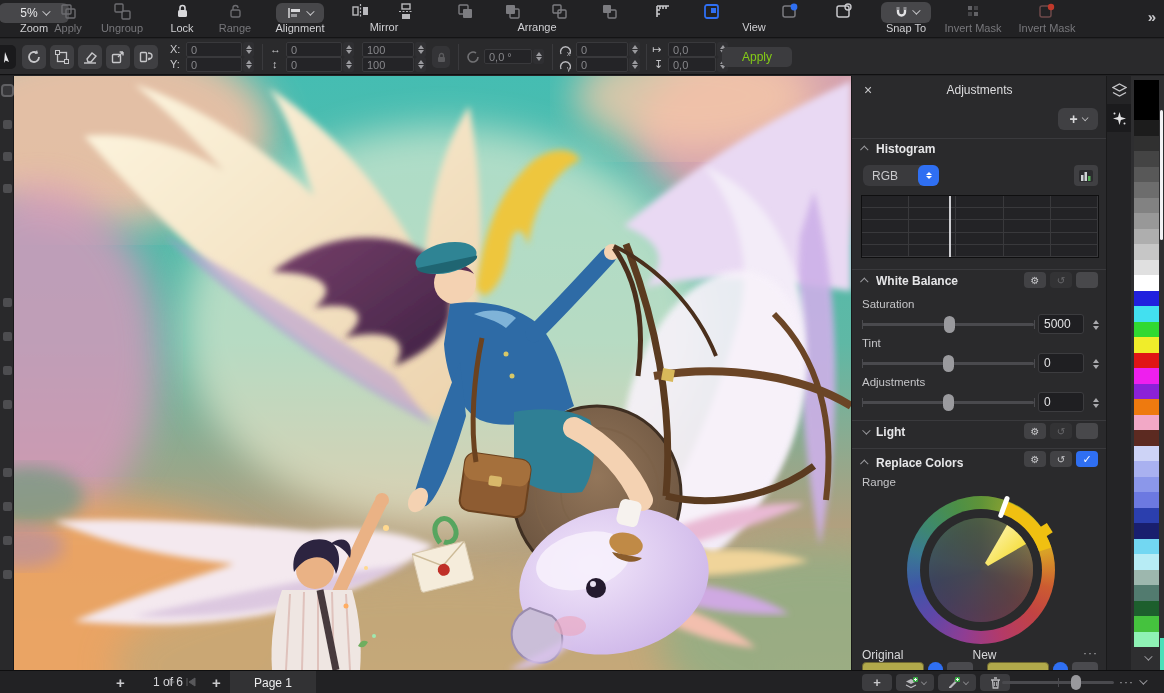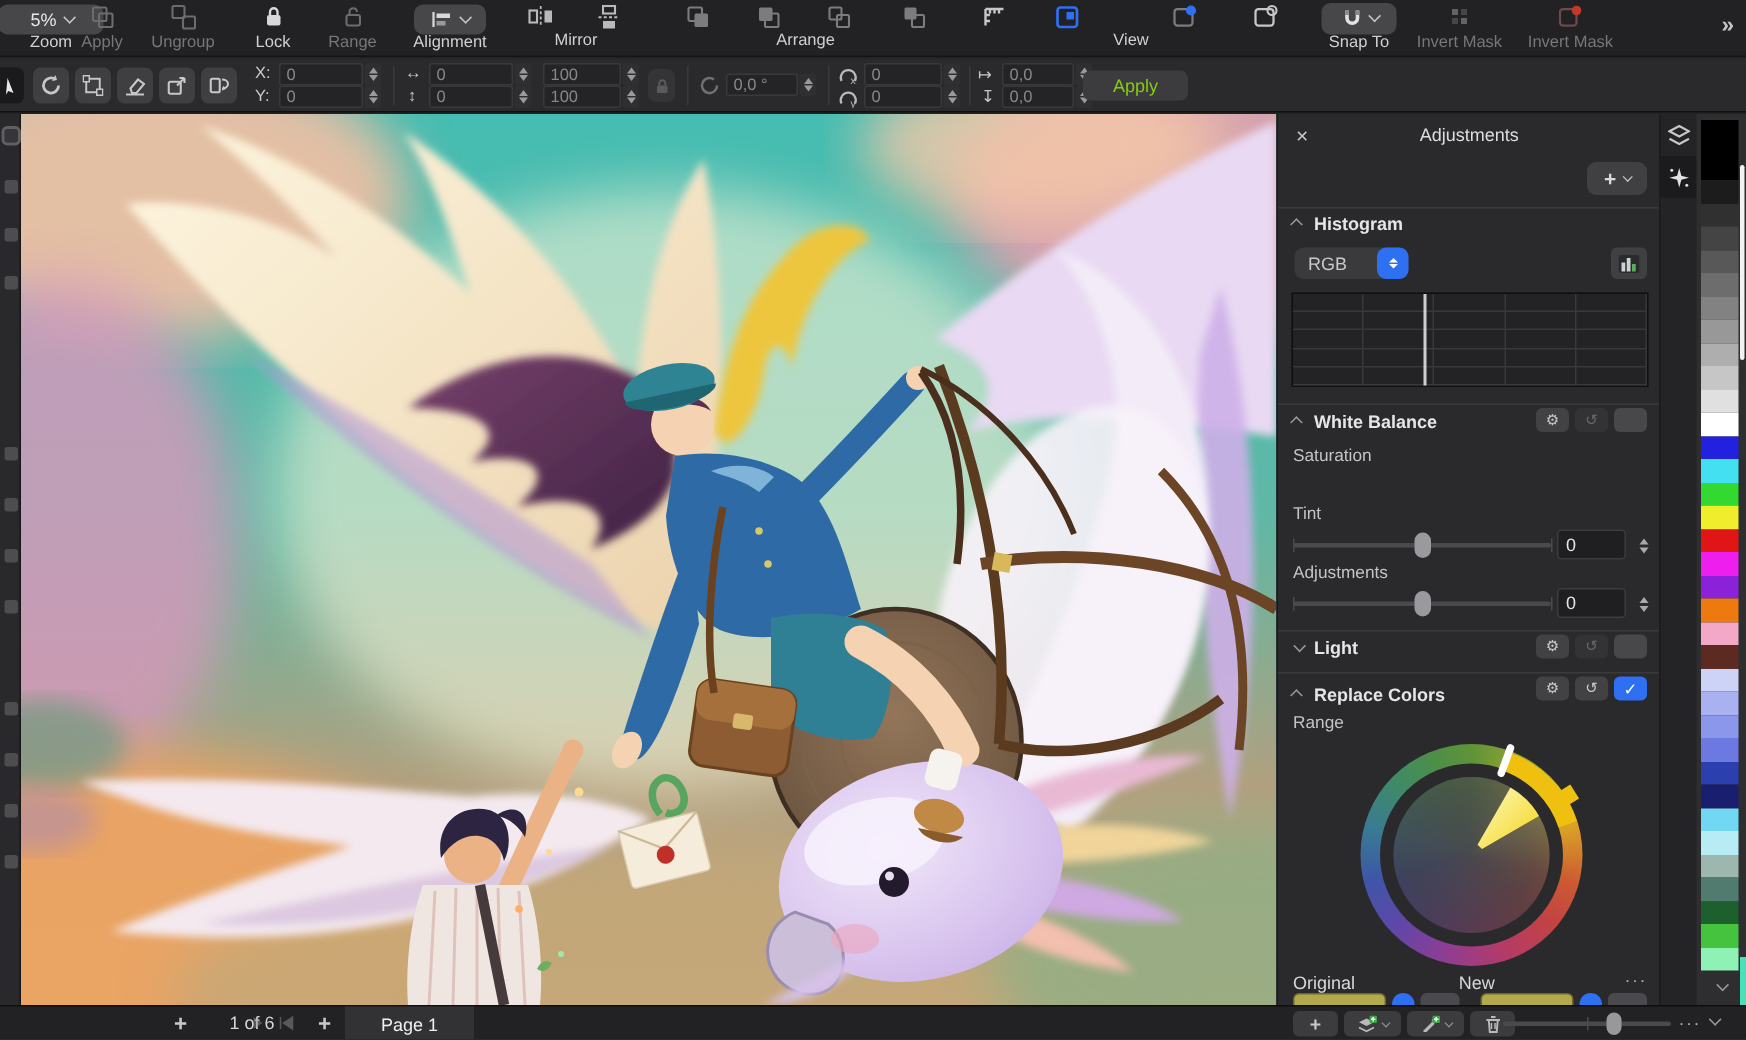--- a/index.html
+++ b/index.html
@@ -684,20 +684,33 @@
       <span class="chev up"></span>
       <span>White Balance</span>
     </div>
     <div class="minis" style="right:8px;top:196px">
       <div class="mini">⚙</div>
       <div class="mini dim">↺</div>
       <div class="mini cb"></div>
     </div>
 
     <div class="sliderlabel" style="top:222px">Saturation</div>
+    <div class="slrow" style="top:238px">
+      <div class="endt" style="left:0"></div>
+        <div class="endt" style="left:172px"></div>
+      <div class="track"></div>
+      <div class="handle" style="left: 82px;"></div>
+      <div class="val">
+          <span>5000</span>
+        </div>
+      <div class="st">
+          <i class="u"></i>
+          <i class="d"></i>
+        </div>
+    </div>
 
     <div class="sliderlabel" style="top:261px">Tint</div>
     <div class="slrow" style="top:277px">
       <div class="endt" style="left:0"></div>
         <div class="endt" style="left:172px"></div>
       <div class="track"></div>
       <div class="handle" style="left: 81px;"></div>
       <div class="val">
           <span>0</span>
         </div>

